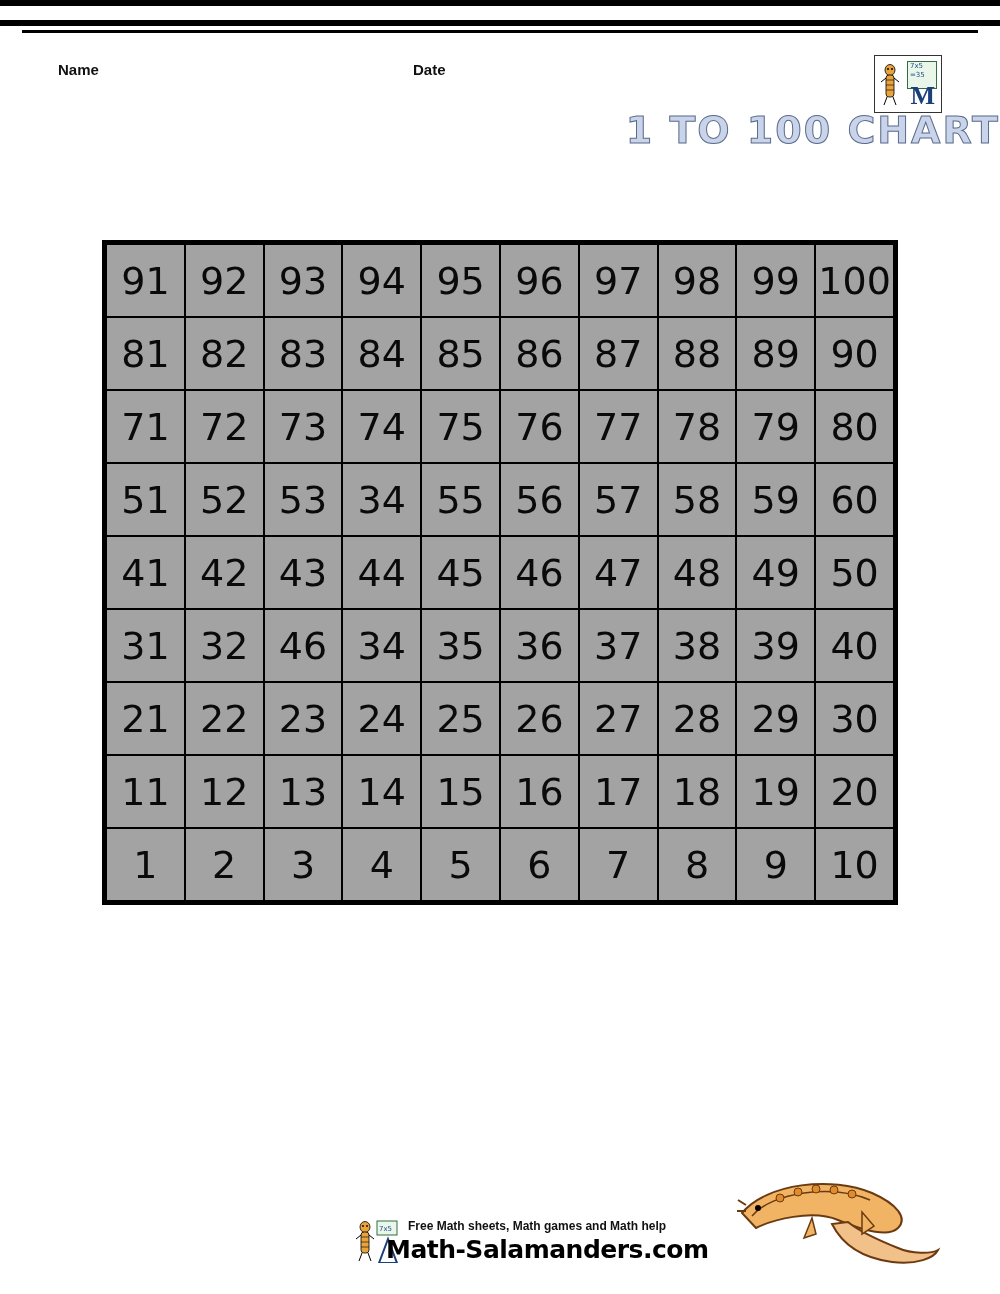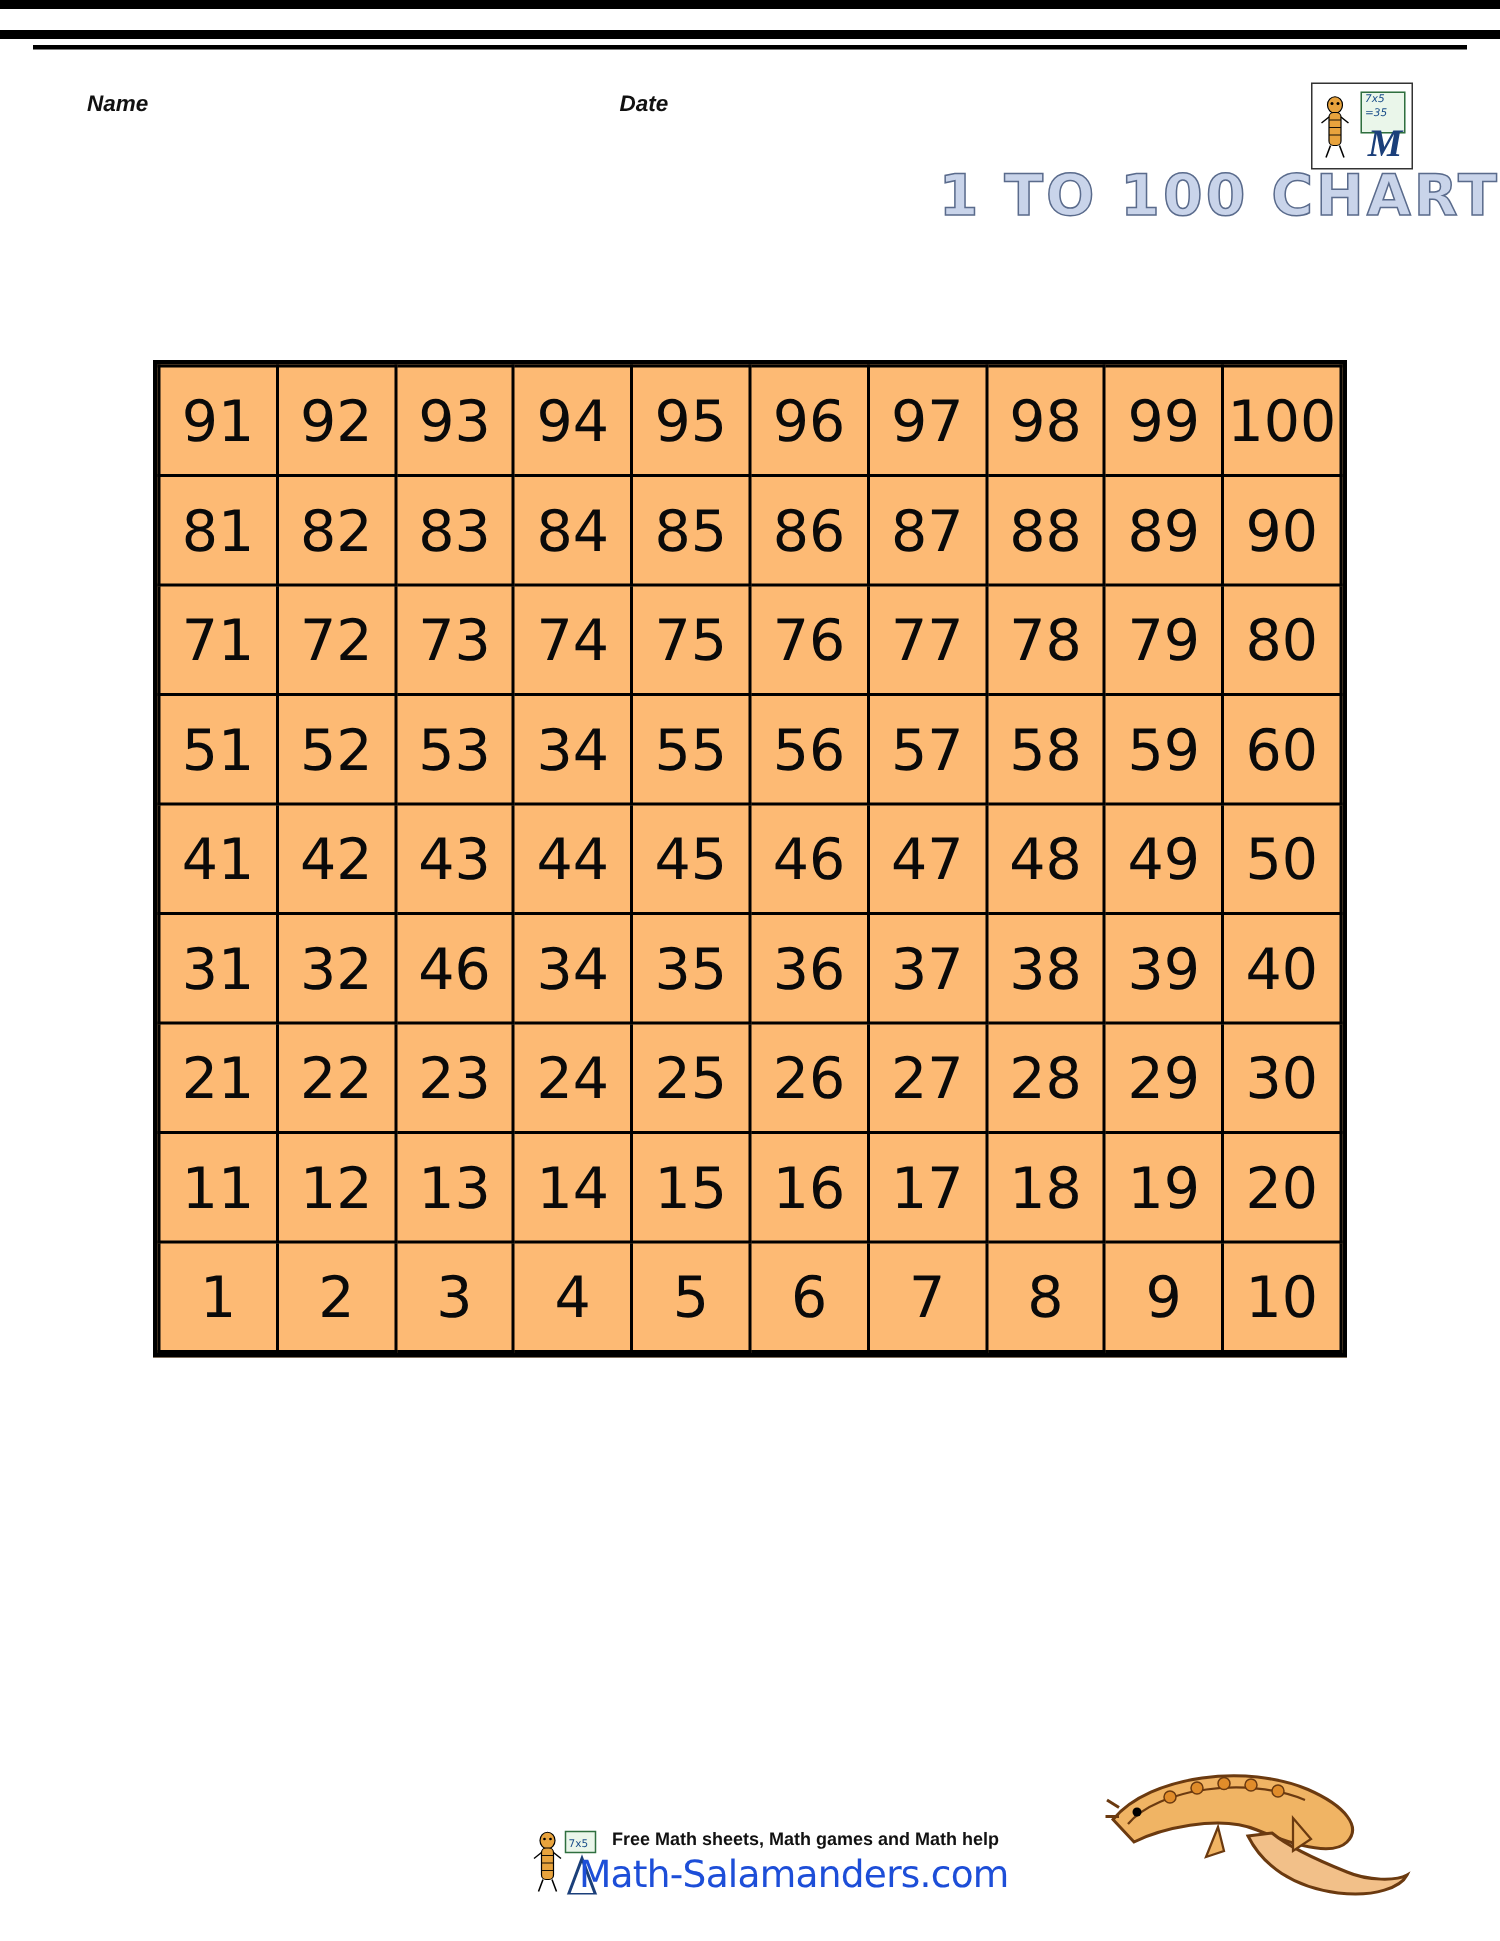--- a/index.html
+++ b/index.html
@@ -41,21 +41,20 @@
     background: #000000;
   }
 
   
   .header {
     position: absolute;
     top: 55px;
     left: 0;
     width: 1000px;
     height: 70px;
-    font-style: italic;
   }
   .header-name {
     position: absolute;
     left: 58px;
     top: 6px;
     font-size: 15px;
     font-weight: bold;
     color: #111111;
   }
   .header-date {
@@ -128,21 +127,21 @@
   }
 
   
   .chart-wrap {
     position: absolute;
     left: 102px;
     top: 240px;
     width: 796px;
     border: 3px solid #000000;
     box-sizing: border-box;
-    background: #fdba74;
+    background: #a3a3a3;
   }
   table.chart {
     border-collapse: collapse;
     width: 100%;
   }
   table.chart td {
     border: 2px solid #000000;
     width: 10%;
     height: 71px;
     text-align: center;
@@ -175,22 +174,22 @@
     top: 14px;
     font-size: 12px;
     font-weight: bold;
     color: #111111;
   }
   .footer-url {
     position: absolute;
     left: 386px;
     top: 30px;
     font-size: 25px;
-    font-weight: normal;
-    color: #1d4ed8;
+    font-weight: bold;
+    color: #000000;
     letter-spacing: -0.5px;
     font-family: "DejaVu Sans", sans-serif;
   }
 
   
   .salamander-art {
     position: absolute;
     right: 58px;
     bottom: 16px;
     width: 230px;

